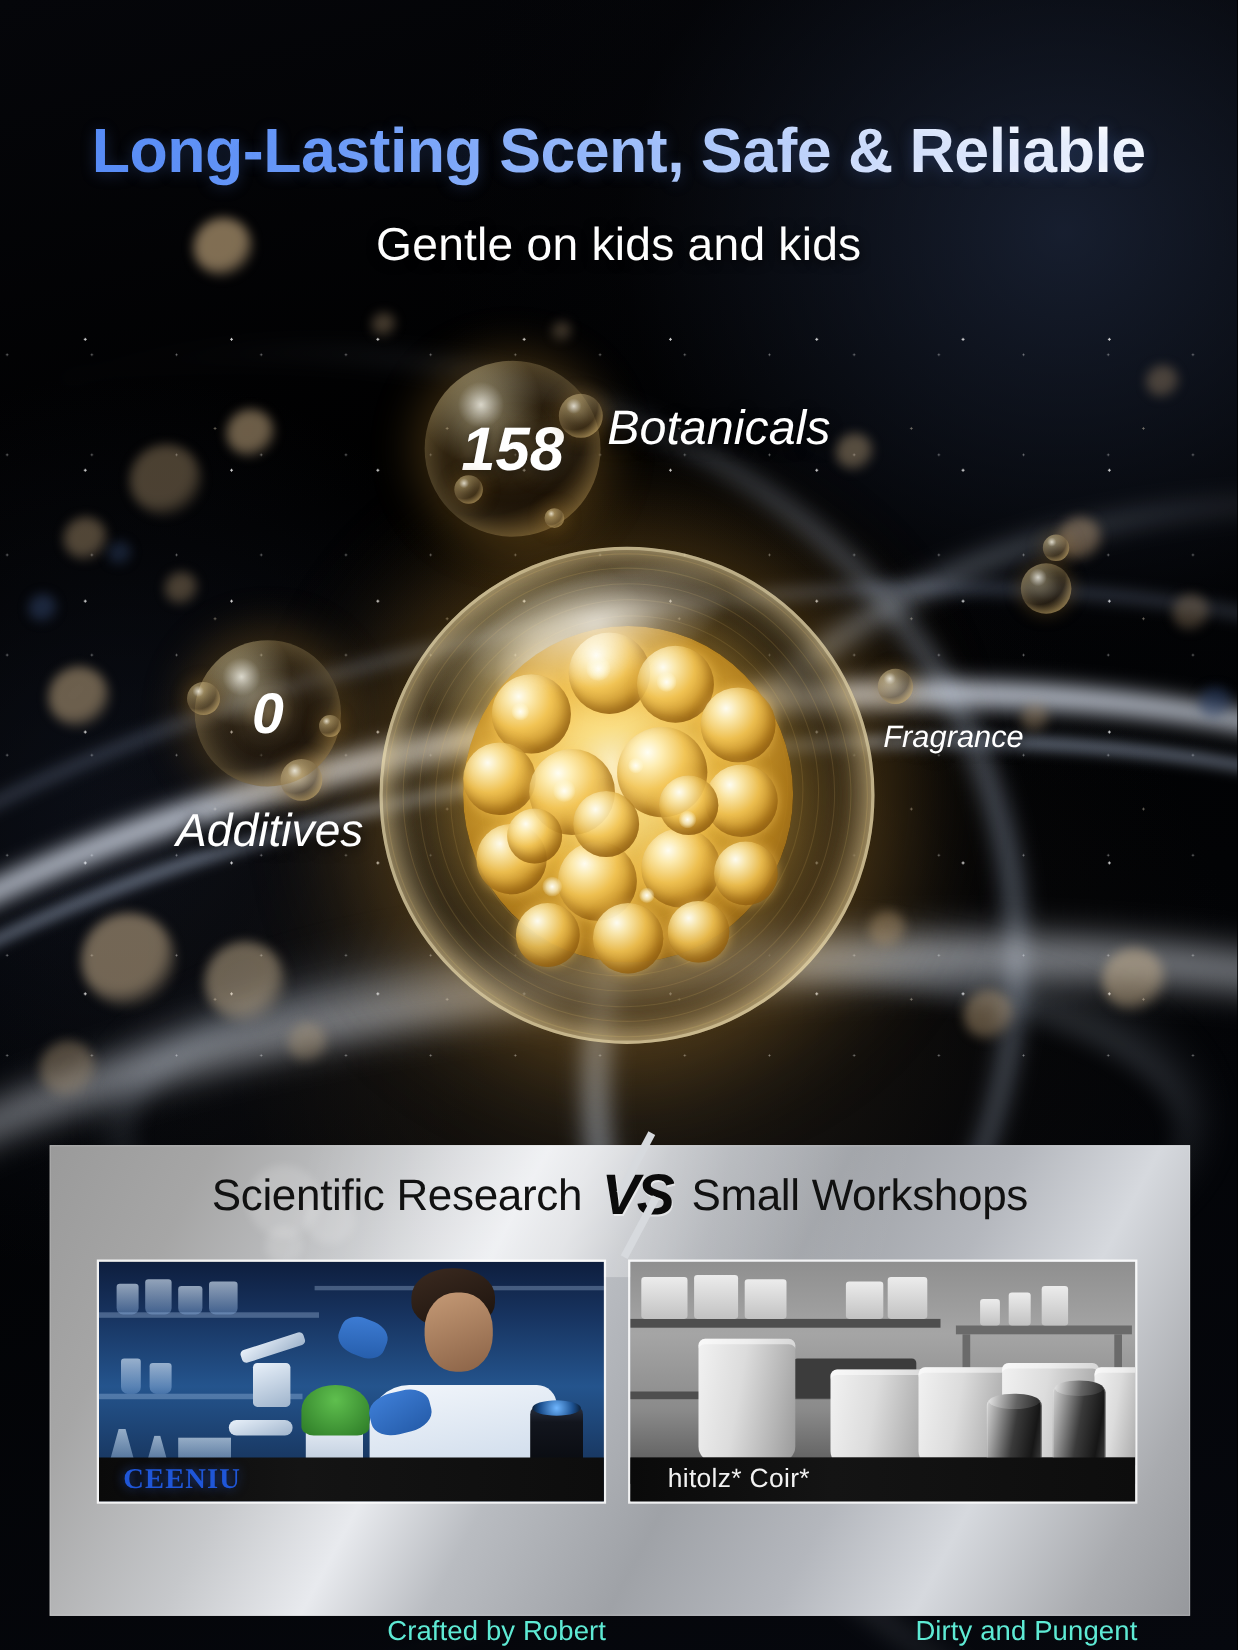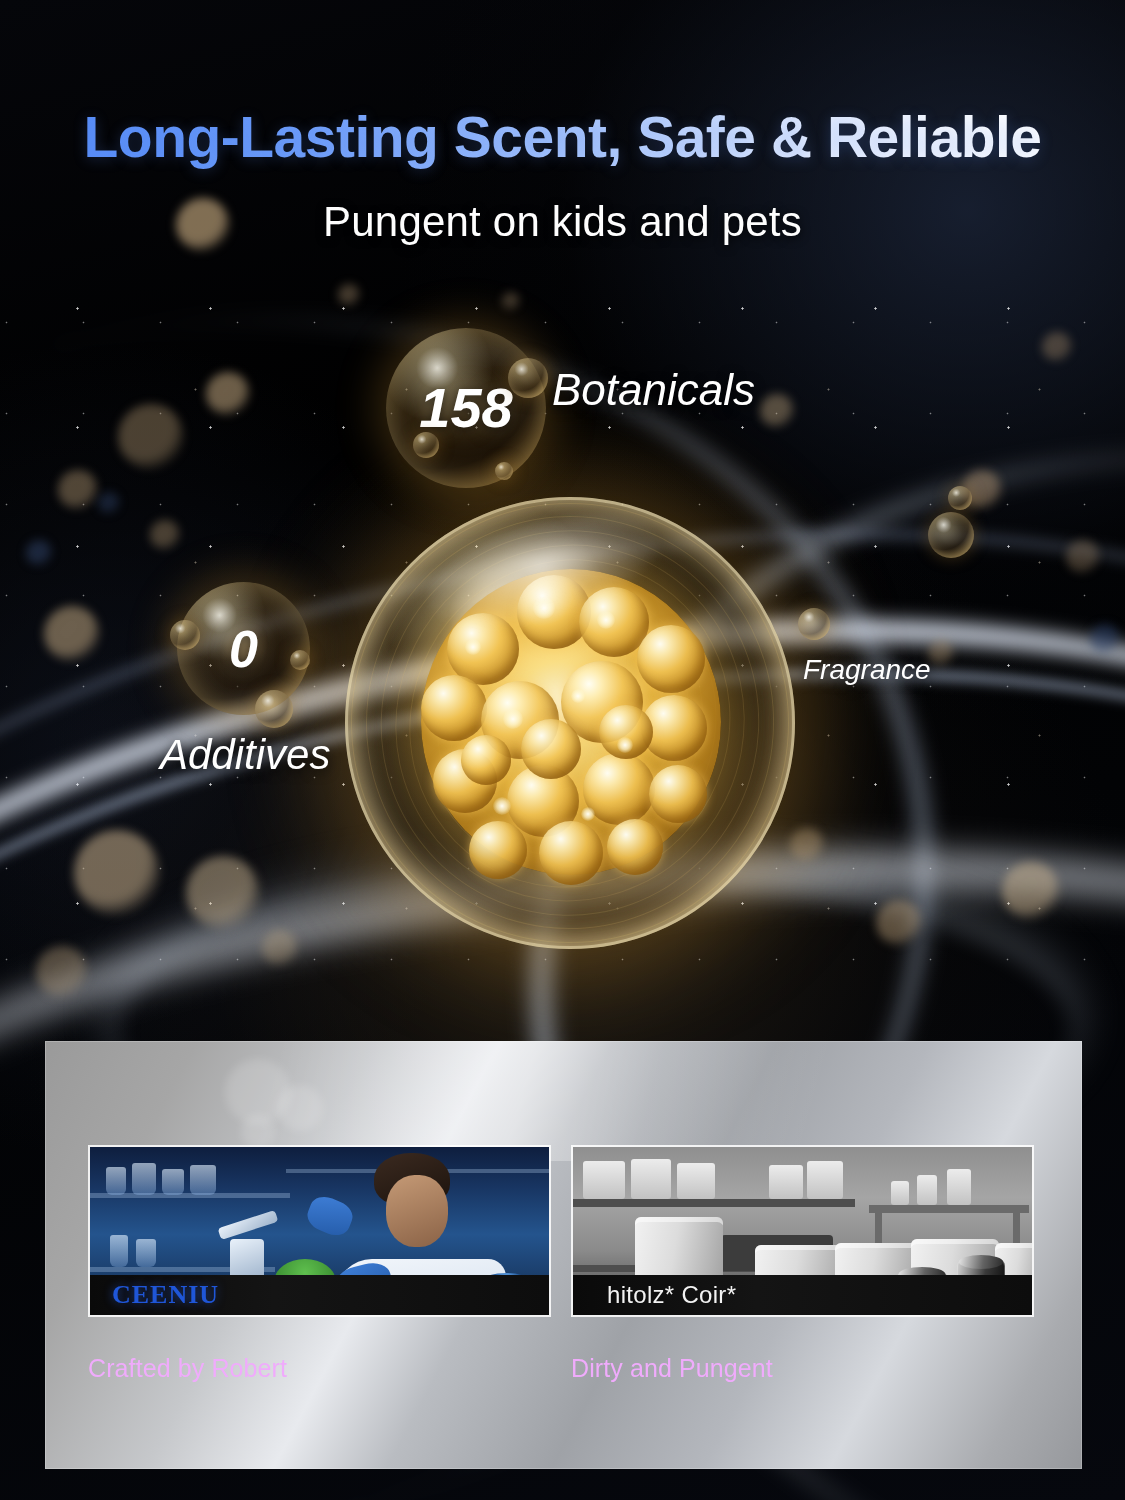--- a/index.html
+++ b/index.html
@@ -196,21 +196,21 @@
     padding:0 2px;
   }
   .vs-mark::before, .vs-mark::after {
     content:""; position:absolute; background:#d7dade;
     transform:rotate(-62deg);
   }
   .vs-mark::before { left:2px; top:-7px; width:62px; height:7px; }
   .vs-mark::after  { right:0px; bottom:-6px; width:62px; height:7px; }
 
   .photo {
-    position:absolute; top:1145px; width:463px; height:172px;
+    position:absolute; top:1145px; width:463px; height:222px;
     border:2px solid rgba(255,255,255,.85);
     overflow:hidden;
   }
   .photo.left  { left:88px; }
   .photo.right { left:571px; }
   .photo-img { position:absolute; inset:0; overflow:hidden; }
 
   
   .lab {
     position:absolute; inset:0;
@@ -257,22 +257,22 @@
   .brand-ceeniu {
     margin-left:22px; color:#1f56d8; font-family:"Liberation Serif", serif;
     font-weight:bold; font-size:26px; letter-spacing:1px;
     text-shadow:0 0 10px rgba(40,90,220,.65);
   }
   .brand-others {
     margin-left:34px; color:#f2f2f2; font-size:24px; letter-spacing:.3px;
   }
 
   .caption {
-    position:absolute; top:1352px; width:463px; text-align:left;
-    color:#f0abfc; font-size:25px; line-height:1.28; letter-spacing:.1px;
+    position:absolute; top:1467px; width:463px; text-align:right;
+    color:#5eead4; font-size:25px; line-height:1.28; letter-spacing:.1px;
   }
   .caption.left  { left:88px; }
   .caption.right { left:571px; }
   .caption .l2 { display:block; }
 </style>
 </head>
 <body>
 
 <div id="page">
 
@@ -310,21 +310,21 @@
       <div class="bokeh" style="left: 502px; top: 292px; width: 18px; height: 18px; background: radial-gradient(circle at 40% 36%, rgba(200, 170, 130, 0.3) 0%, rgba(200, 170, 130, 0.3) 52%, rgba(0, 0, 0, 0) 78%);"></div>
       <div class="bokeh" style="left: 760px; top: 394px; width: 34px; height: 34px; background: radial-gradient(circle at 40% 36%, rgba(206, 178, 136, 0.4) 0%, rgba(206, 178, 136, 0.4) 52%, rgba(0, 0, 0, 0) 78%);"></div>
       <div class="bokeh" style="left: 1090px; top: 624px; width: 30px; height: 30px; background: radial-gradient(circle at 40% 36%, rgba(40, 62, 104, 0.5) 0%, rgba(40, 62, 104, 0.5) 52%, rgba(0, 0, 0, 0) 78%);"></div>
       <div class="bokeh" style="left: 26px; top: 540px; width: 26px; height: 26px; background: radial-gradient(circle at 40% 36%, rgba(56, 78, 122, 0.45) 0%, rgba(56, 78, 122, 0.45) 52%, rgba(0, 0, 0, 0) 78%);"></div>
       <div class="bokeh" style="left: 98px; top: 492px; width: 22px; height: 22px; background: radial-gradient(circle at 40% 36%, rgba(52, 74, 116, 0.4) 0%, rgba(52, 74, 116, 0.4) 52%, rgba(0, 0, 0, 0) 78%);"></div>
     </div>
 
   <div class="headline-wrap">
     <div class="headline">Long-Lasting Scent, Safe &amp; Reliable</div>
   </div>
-  <div class="subhead">Pungent on kids and pets</div>
+  <div class="subhead">Gentle on kids and kids</div>
 
   <div class="sphere-outer">
     <div class="sphere-rings" id="sphere-rings">
         <i style="left: 6px; top: 5.52px; width: 438px; height: 440.96px; opacity: 0.45; transform: rotate(0deg);"></i>
         <i style="left: 21px; top: 19.32px; width: 408px; height: 413.36px; opacity: 0.428; transform: rotate(7deg);"></i>
         <i style="left: 36px; top: 33.12px; width: 378px; height: 385.76px; opacity: 0.406; transform: rotate(14deg);"></i>
         <i style="left: 51px; top: 46.92px; width: 348px; height: 358.16px; opacity: 0.384; transform: rotate(21deg);"></i>
         <i style="left: 66px; top: 60.72px; width: 318px; height: 330.56px; opacity: 0.362; transform: rotate(28deg);"></i>
         <i style="left: 81px; top: 74.52px; width: 288px; height: 302.96px; opacity: 0.34; transform: rotate(35deg);"></i>
         <i style="left: 96px; top: 88.32px; width: 258px; height: 275.36px; opacity: 0.318; transform: rotate(42deg);"></i>
@@ -388,20 +388,25 @@
   <div class="mini-bub" style="left:255px; top:690px; width:38px; height:38px;"></div>
   <div class="mini-bub" style="left:290px; top:650px; width:20px; height:20px;"></div>
   <div class="callout-label" style="left:160px; top:731px; font-size:42px;">Additives</div>
 
   <div class="panel">
     <div class="panel-sheen"></div>
     <div class="panel-bokeh" style="left:180px; top:18px; width:66px; height:66px;"></div>
     <div class="panel-bokeh" style="left:232px; top:44px; width:46px; height:46px;"></div>
     <div class="panel-bokeh" style="left:196px; top:74px; width:34px; height:34px;"></div>
 
+    <div class="vs-header">
+      <span>Scientific Research</span>
+      <span class="vs-mark">VS</span>
+      <span>Small Workshops</span>
+    </div>
   </div>
 
   <div class="photo left">
     <div class="photo-img">
       <div class="lab"></div>
       <div class="lab-shelf" style="left:0; top:46px; width:200px; height:5px;"></div>
       <div class="lab-shelf" style="left:0; top:120px; width:185px; height:5px;"></div>
       <div class="lab-shelf" style="left:196px; top:22px; width:270px; height:4px;"></div>
       <div class="lab-glass" style="left:16px; top:20px; width:20px; height:28px;"></div>
       <div class="lab-glass" style="left:42px; top:16px; width:24px; height:32px;"></div>

